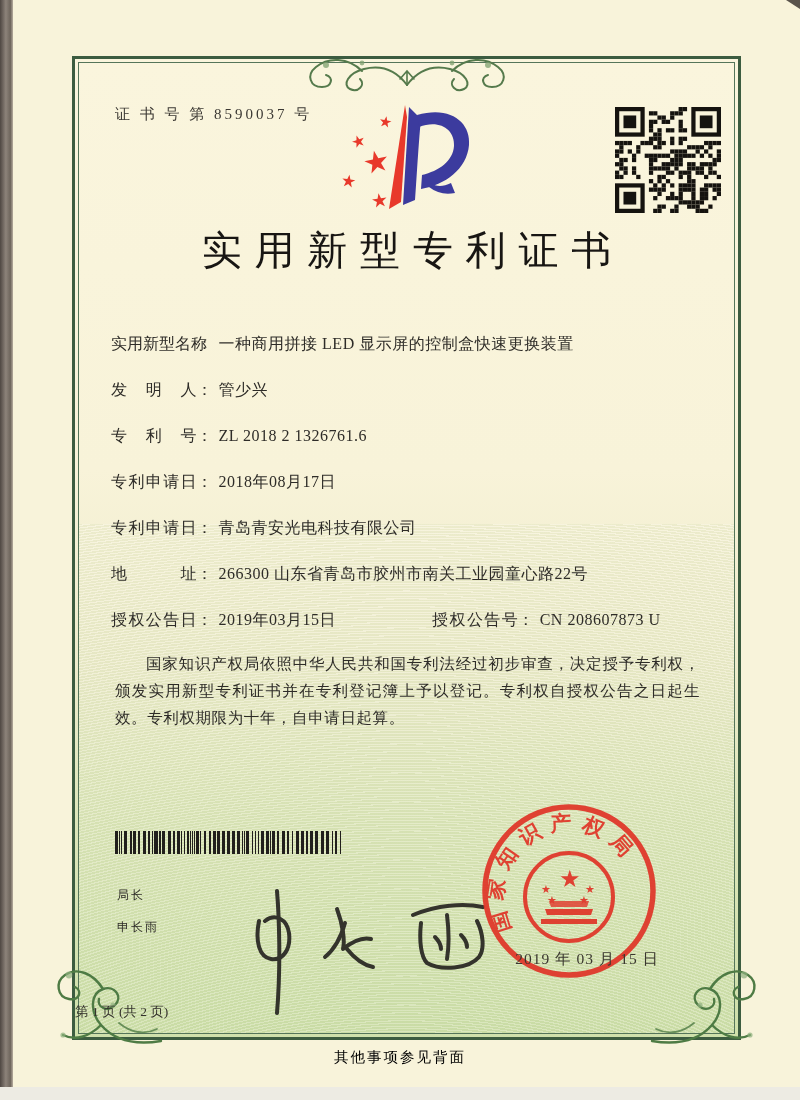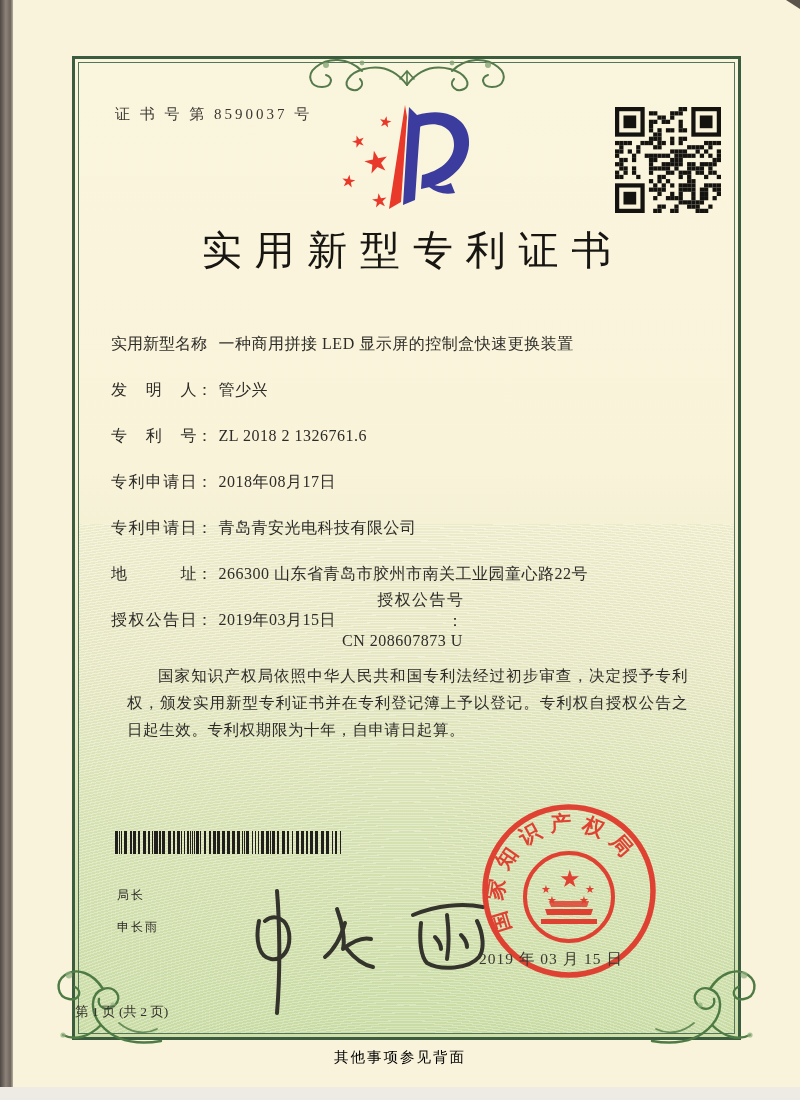--- a/index.html
+++ b/index.html
@@ -34,31 +34,31 @@
   .cert-no{position:absolute;left:40px;top:46px;font-size:15px;letter-spacing:3px;color:#3b3833;}
   .logo{position:absolute;left:258px;top:42px;}
   .qr{position:absolute;left:540px;top:48px;width:106px;height:106px;}
   .title{position:absolute;left:0;right:0;top:164px;text-align:center;
     font-size:40px;font-weight:normal;letter-spacing:.32em;text-indent:.32em;color:#181613;}
   
   .fields{position:absolute;left:36px;right:26px;top:262px;font-size:16px;}
   .frow{height:46px;display:flex;align-items:center;white-space:nowrap;}
   .flabel{display:inline-block;width:5.35em;text-align:justify;text-align-last:justify;}
   .fvalue{margin-left:6px;letter-spacing:.5px;}
-  .fcol2{display:flex;align-items:flex-end;flex-direction:column;}
+  .fcol2{margin-left:96px;display:flex;align-items:center;}
   
   .law{position:absolute;left:36px;right:34px;top:588px;font-size:15.5px;
     line-height:1.74;text-align:justify;letter-spacing:.6px;}
-  .law p{margin:16px;text-indent:2em;}
+  .law p{margin:4px;text-indent:2em;}
   
   .barcode{position:absolute;left:40px;top:772px;width:226px;height:23px;}
   .officer{position:absolute;left:42px;top:820px;font-size:12px;line-height:32px;letter-spacing:2px;color:#2c2a26;}
   .signature{position:absolute;left:150px;top:786px;}
   .seal{position:absolute;left:404px;top:742px;opacity:.92;}
-  .seal-date{position:absolute;left:404px;top:890px;width:180px;text-align:left;
+  .seal-date{position:absolute;left:404px;top:890px;width:180px;text-align:right;
     font-size:15.5px;letter-spacing:1px;color:#3a372f;}
   .page-foot{position:absolute;left:0;right:0;bottom:16px;text-align:left;font-size:13.5px;color:#35332d;}
   .back-note{position:absolute;left:0;right:0;top:1048px;text-align:center;
     font-size:14.5px;letter-spacing:2px;color:#000000;}
   svg{display:block;}
 </style>
 </head>
 <body>
 
 <div class="scan-left"></div>

